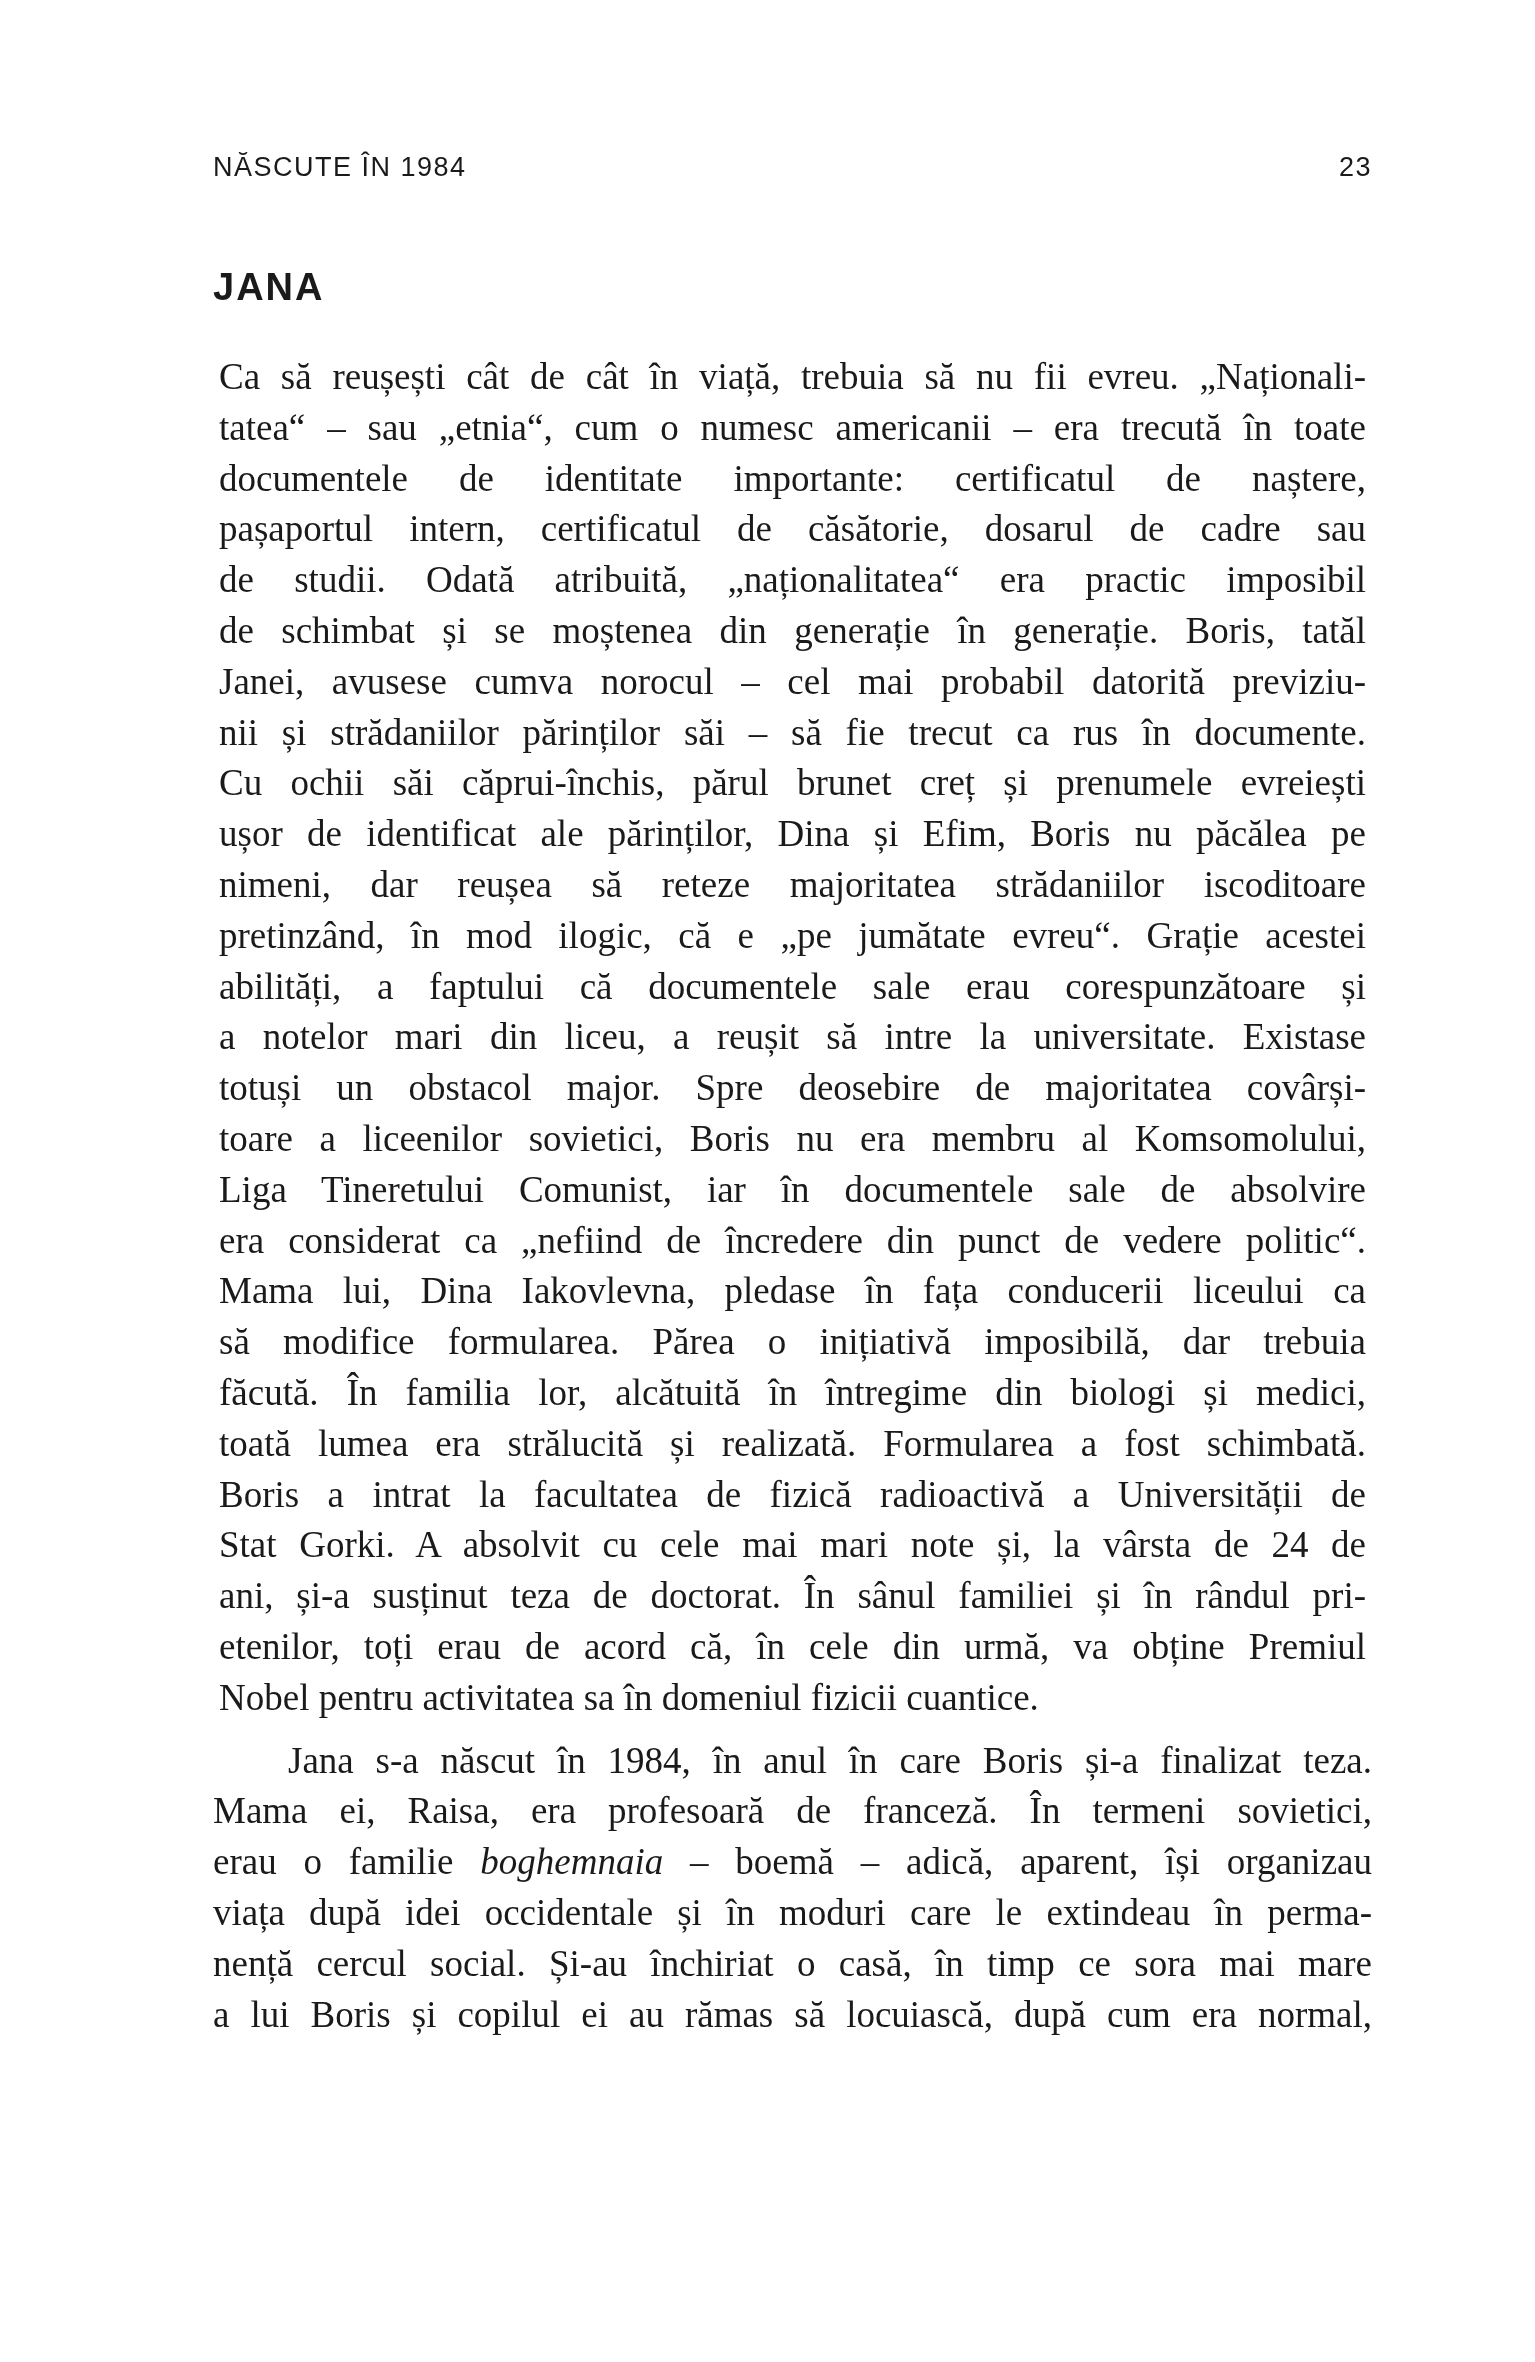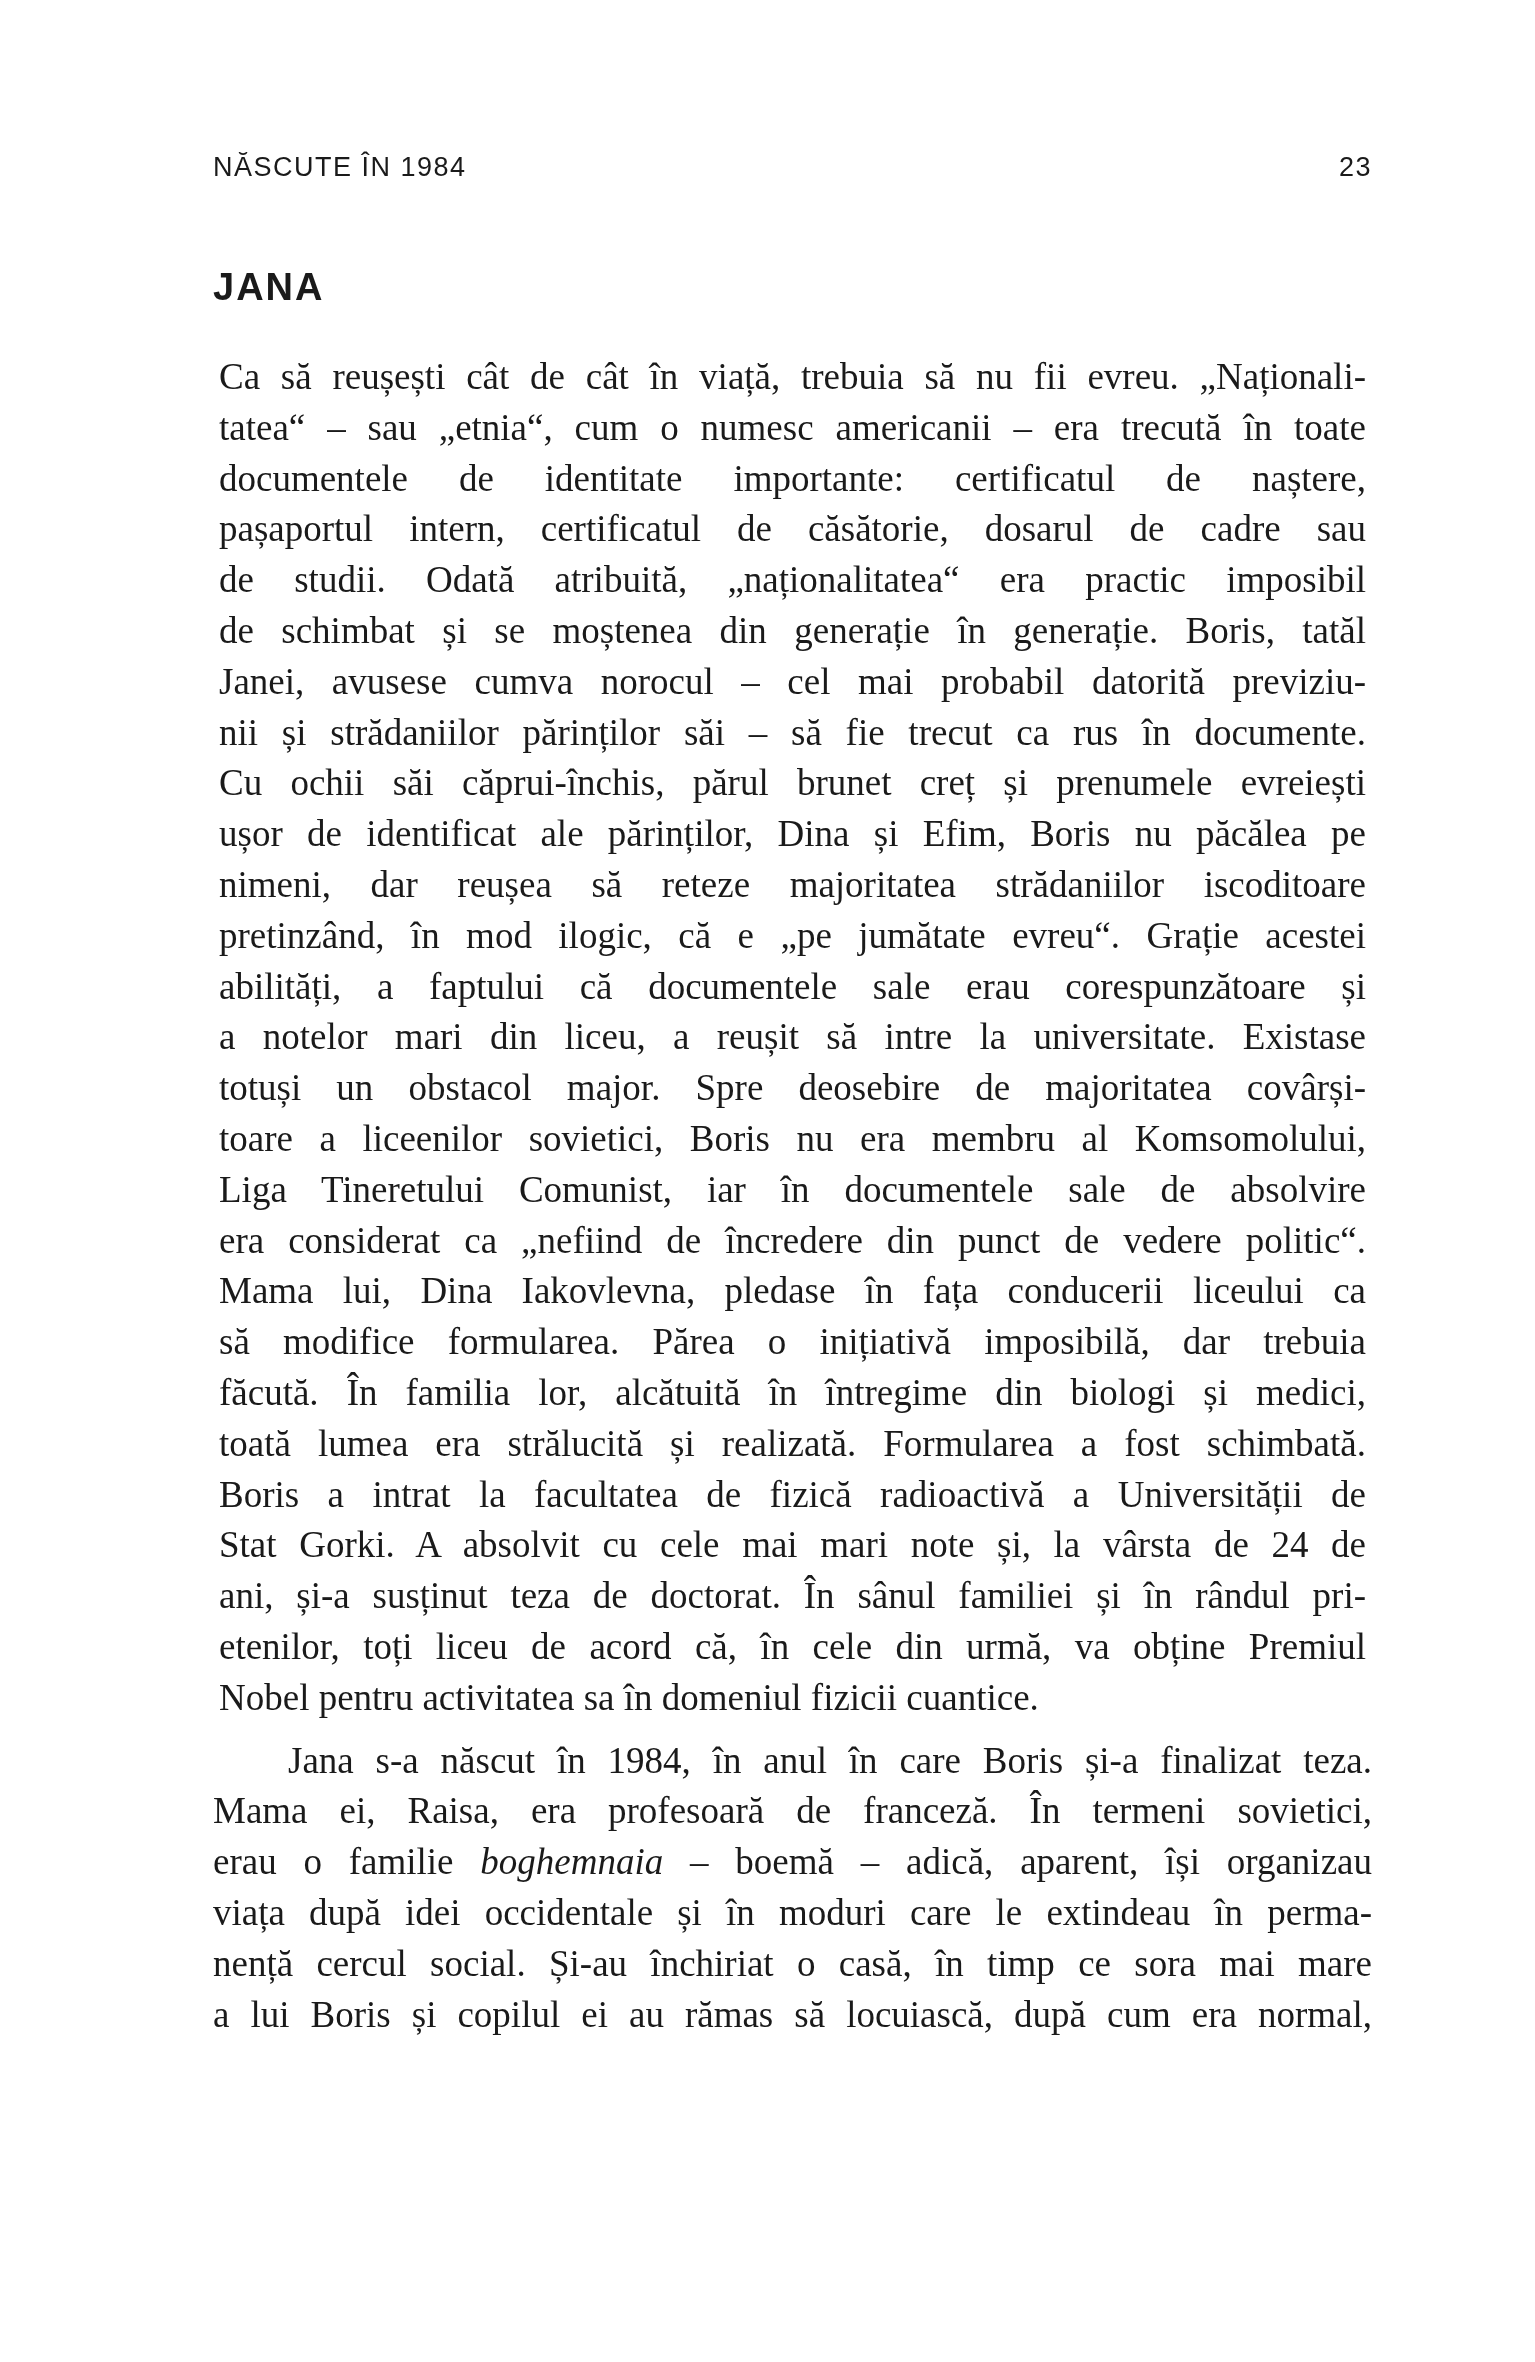--- a/index.html
+++ b/index.html
@@ -96,21 +96,21 @@
     <span class="line">toare a liceenilor sovietici, Boris nu era membru al Komsomolului,</span>
     <span class="line">Liga Tineretului Comunist, iar în documentele sale de absolvire</span>
     <span class="line">era considerat ca „nefiind de încredere din punct de vedere politic“.</span>
     <span class="line">Mama lui, Dina Iakovlevna, pledase în fața conducerii liceului ca</span>
     <span class="line">să modifice formularea. Părea o inițiativă imposibilă, dar trebuia</span>
     <span class="line">făcută. În familia lor, alcătuită în întregime din biologi și medici,</span>
     <span class="line">toată lumea era strălucită și realizată. Formularea a fost schimbată.</span>
     <span class="line">Boris a intrat la facultatea de fizică radioactivă a Universității de</span>
     <span class="line">Stat Gorki. A absolvit cu cele mai mari note și, la vârsta de 24 de</span>
     <span class="line">ani, și-a susținut teza de doctorat. În sânul familiei și în rândul pri-</span>
-    <span class="line">etenilor, toți liceu de acord că, în cele din urmă, va obține Premiul</span>
+    <span class="line">etenilor, toți erau de acord că, în cele din urmă, va obține Premiul</span>
     <span class="line last">Nobel pentru activitatea sa în domeniul fizicii cuantice.</span>
   </p>
   <p style="margin:0">
     <span class="line indent">Jana s-a născut în 1984, în anul în care Boris și-a finalizat teza.</span>
     <span class="line">Mama ei, Raisa, era profesoară de franceză. În termeni sovietici,</span>
     <span class="line"><span>erau o familie </span><em>boghemnaia</em><span> – boemă – adică, aparent, își organizau</span></span>
     <span class="line">viața după idei occidentale și în moduri care le extindeau în perma-</span>
     <span class="line">nență cercul social. Și-au închiriat o casă, în timp ce sora mai mare</span>
     <span class="line">a lui Boris și copilul ei au rămas să locuiască, după cum era normal,</span>
   </p>

